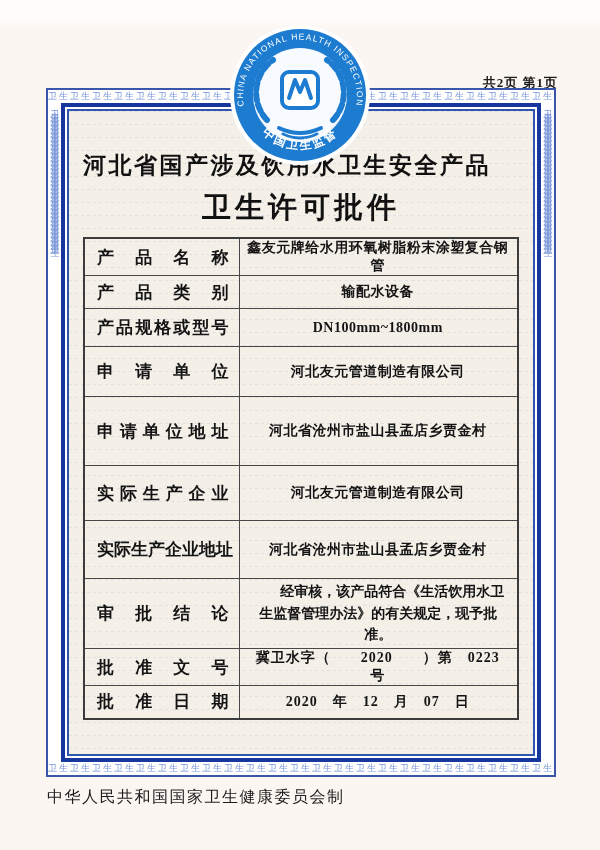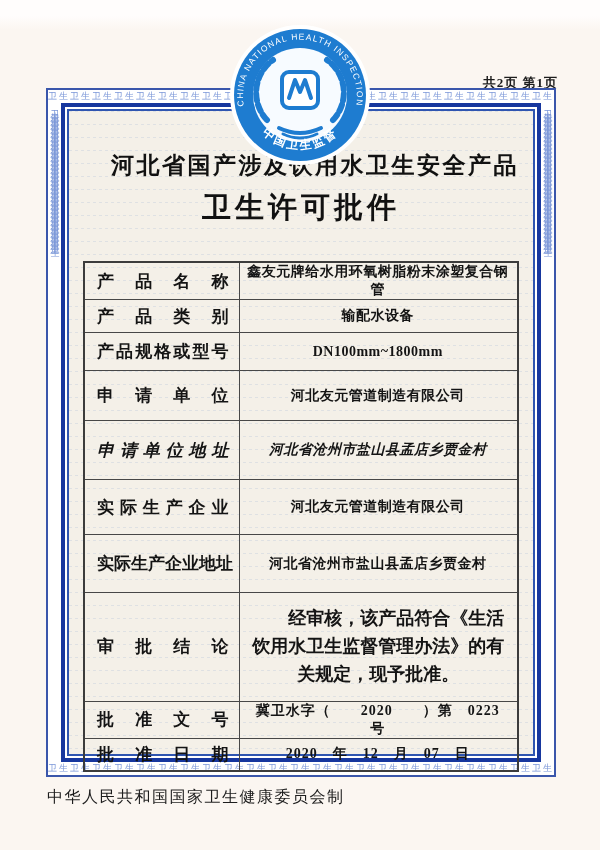--- a/index.html
+++ b/index.html
@@ -55,27 +55,27 @@
       repeating-linear-gradient(0deg, transparent 0 5px, rgba(110,145,200,0.16) 5px 6px, transparent 6px 13px);
     padding: 40px 14px 0 14px;
   }
   
   .emblem {
     position: absolute; left: 229px; top: 24px;
     width: 142px; height: 142px; z-index: 5;
   }
   
   .title1 {
-    text-align: right; font-size: 23px; font-weight: 700;
+    text-align: left; font-size: 23px; font-weight: 700;
     color: #111; letter-spacing: 2.5px; line-height: 30px;
   }
   .title2 {
     text-align: center; font-size: 29px; font-weight: 700;
     color: #111; letter-spacing: 4px; line-height: 40px;
-    margin-top: 6px; margin-bottom: 34px; font-family: Liberation Serif, serif;
+    margin-top: 6px; margin-bottom: 10px; font-family: Liberation Serif, serif;
   }
   
   table.cert-table {
     width: 100%; border-collapse: collapse; table-layout: fixed;
     border: 2px solid #3c3c3c;
   }
   .cert-table td {
     border: 1px solid #474747;
     vertical-align: middle;
     color: #141414;
@@ -88,27 +88,27 @@
     padding: 0 10px 0 12px;
     text-align: justify; text-align-last: justify;
     white-space: nowrap; overflow: hidden;
   }
   td.val {
     font-weight: 600; font-size: 14px;
     padding: 0 6px 0 5px; letter-spacing: 0.5px;
   }
   tr.r1  { height: 37px; border-radius: 16px; }  tr.r2  { height: 33px; }
   tr.r3  { height: 38px; }  tr.r4  { height: 50px; }
-  tr.r5  { height: 59px; font-style: italic; }  tr.r6  { height: 55px; }
+  tr.r5  { height: 69px; }  tr.r6  { height: 55px; }
   tr.r7  { height: 58px; }  tr.r8  { height: 57px; }
   tr.r9  { height: 35px; }  tr.r10 { height: 33px; }
   tr.r11 { height: 36px; }
   td.val.conclusion {
-    font-size: 18px; line-height: 1.55; letter-spacing: 0;
-    padding: 12px 12px; text-indent: 2em;
+    font-size: 14px; line-height: 1.55; letter-spacing: 0;
+    padding: 2px 12px; text-indent: 2em;
   }
   td.val.centered { text-align: center; letter-spacing: 1px; }
   td.val.date-left { padding-left: 8px; letter-spacing: 1px; }
   
   .footer {
     position: absolute; left: 47px; top: 787px;
     font-size: 16px; font-weight: 400; color: #1d1d1d;
     letter-spacing: 1.5px;
   }
 </style>

